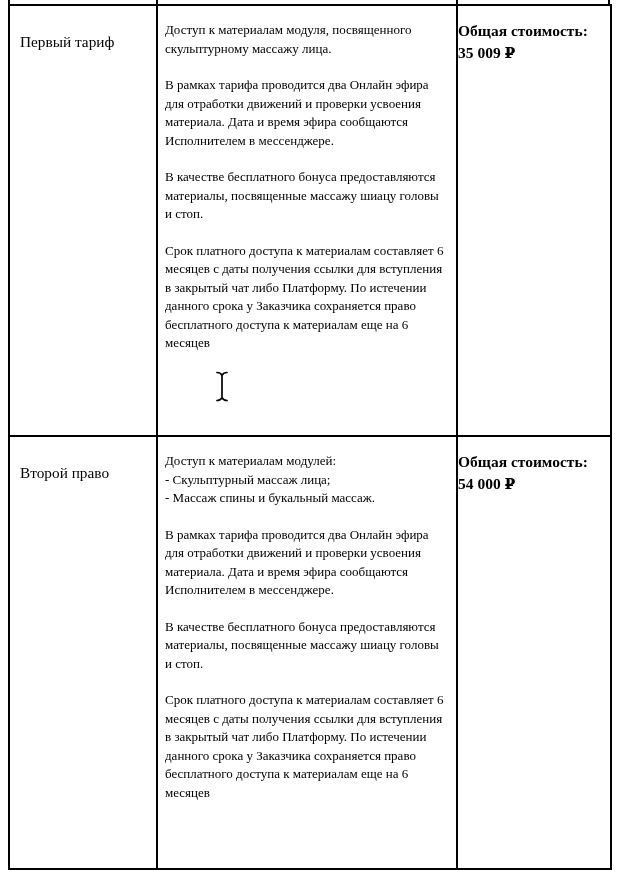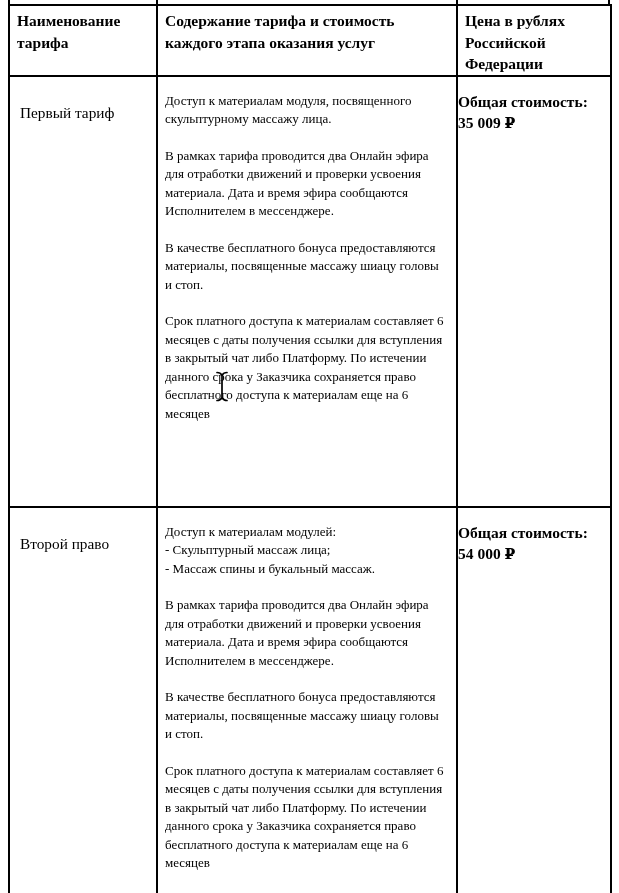--- a/index.html
+++ b/index.html
@@ -77,31 +77,20 @@
   <div class="tick" style="left:608px"></div>
 
   <table class="tariff">
     <colgroup>
       <col style="width:148px">
       <col style="width:300px">
       <col style="width:154px">
     </colgroup>
 
     <tbody>
-        <tr>
-      <th class="hdr">
-        <span>Наименование тарифа</span>
-      </th>
-      <th class="hdr">
-        <span>Содержание тарифа и стоимость каждого этапа оказания услуг</span>
-      </th>
-      <th class="hdr">
-        <span>Цена в рублях Российской Федерации</span>
-      </th>
-    </tr>
 
     <tr class="row-tall-1">
       <td class="name-cell">
         <span>Первый тариф</span>
       </td>
       <td class="desc-cell">
         <p>Доступ к материалам модуля, посвященного скульптурному массажу лица.</p>
         <p>В рамках тарифа проводится два Онлайн эфира для отработки движений и проверки усвоения материала. Дата и время эфира сообщаются Исполнителем в мессенджере.</p>
         <p>В качестве бесплатного бонуса предоставляются материалы, посвященные массажу шиацу головы и стоп.</p>
         <p>Срок платного доступа к материалам составляет 6 месяцев с даты получения ссылки для вступления в закрытый чат либо Платформу. По истечении данного срока у Заказчика сохраняется право бесплатного доступа к материалам еще на 6 месяцев</p>

